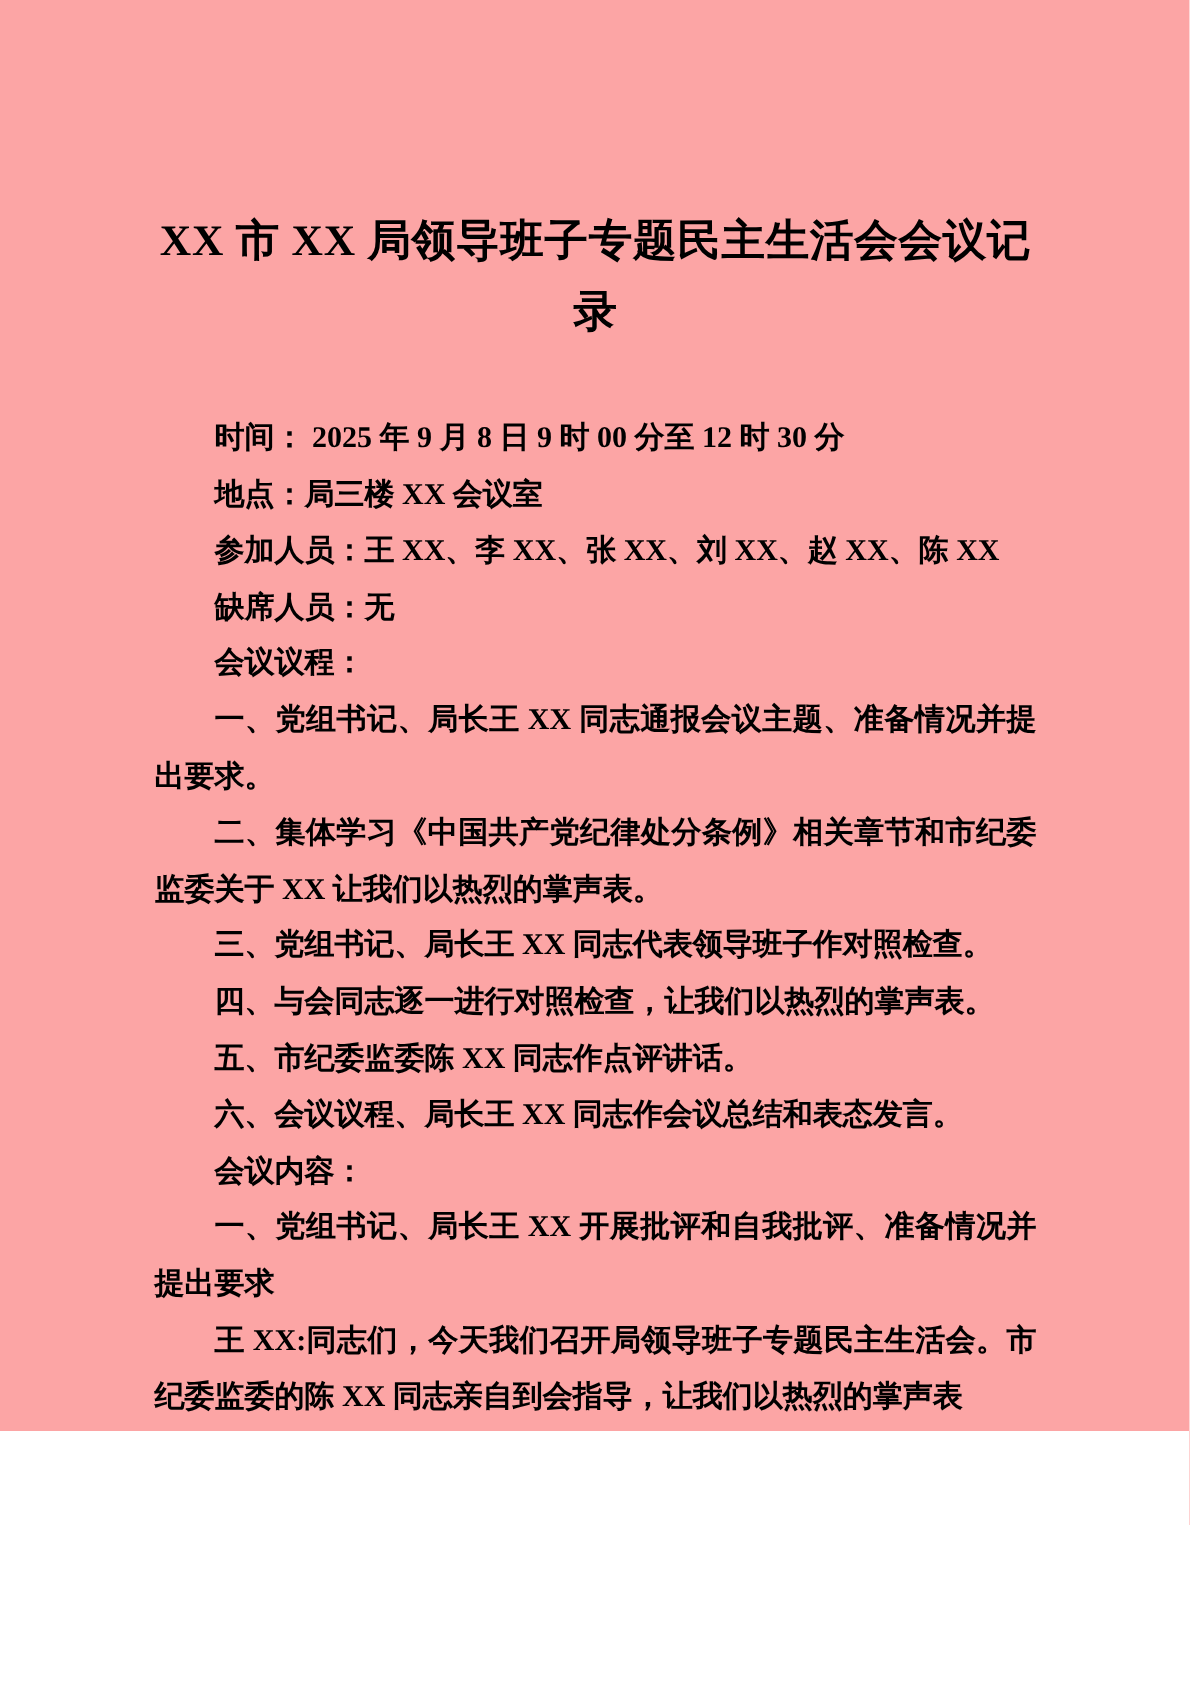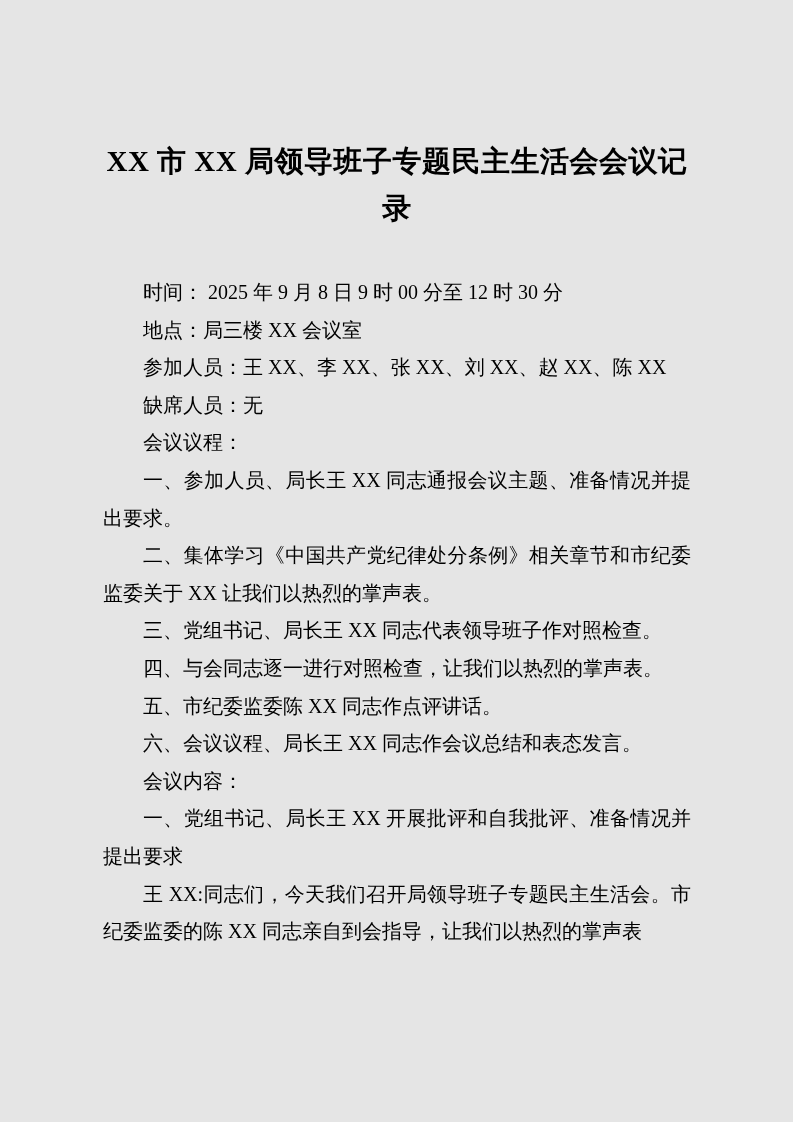--- a/index.html
+++ b/index.html
@@ -3,62 +3,62 @@
 <meta charset="utf-8">
 <style>
   html, body {
     margin: 0;
     padding: 0;
     background: #ffffff;
   }
   .page {
     position: relative;
     width: 793px;
-    height: 1122px;
+    height: 954px;
     margin: 0 auto;
-    background: #e5e5e5;
+    background: #fca5a5;
     box-sizing: border-box;
     padding: 138px 102px 0 103px;
     overflow: hidden;
     color: #000000;
     font-family: "Liberation Serif", "DejaVu Serif", serif;
   }
   .doc-title {
     margin: 0 0 42px 0;
     font-size: 29px;
     line-height: 47px;
     font-weight: bold;
     text-align: center;
     letter-spacing: 0.5px;
   }
   .para {
     margin: 0;
     font-size: 20px;
     line-height: 37.6px;
     text-align: justify;
     text-indent: 40px;
-    font-weight: normal;
+    font-weight: bold;
     word-break: break-all;
   }
   .para.bold {
-    font-weight: normal;
+    font-weight: bold;
   }
 </style>
 </head>
 <body>
 
 <div class="page">
   <h1 class="doc-title">XX 市 XX 局领导班子专题民主生活会会议记录</h1>
 
   <p class="para">时间： 2025 年 9 月 8 日 9 时 00 分至 12 时 30 分</p>
   <p class="para">地点：局三楼 XX 会议室</p>
   <p class="para">参加人员：王 XX、李 XX、张 XX、刘 XX、赵 XX、陈 XX</p>
   <p class="para">缺席人员：无</p>
   <p class="para bold">会议议程：</p>
-  <p class="para">一、参加人员、局长王 XX 同志通报会议主题、准备情况并提出要求。</p>
+  <p class="para">一、党组书记、局长王 XX 同志通报会议主题、准备情况并提出要求。</p>
   <p class="para">二、集体学习《中国共产党纪律处分条例》相关章节和市纪委监委关于 XX 让我们以热烈的掌声表。</p>
   <p class="para">三、党组书记、局长王 XX 同志代表领导班子作对照检查。</p>
   <p class="para">四、与会同志逐一进行对照检查，让我们以热烈的掌声表。</p>
   <p class="para">五、市纪委监委陈 XX 同志作点评讲话。</p>
   <p class="para">六、会议议程、局长王 XX 同志作会议总结和表态发言。</p>
   <p class="para bold">会议内容：</p>
   <p class="para">一、党组书记、局长王 XX 开展批评和自我批评、准备情况并提出要求</p>
   <p class="para">王 XX:同志们，今天我们召开局领导班子专题民主生活会。市纪委监委的陈 XX 同志亲自到会指导，让我们以热烈的掌声表</p>
 </div>
 

